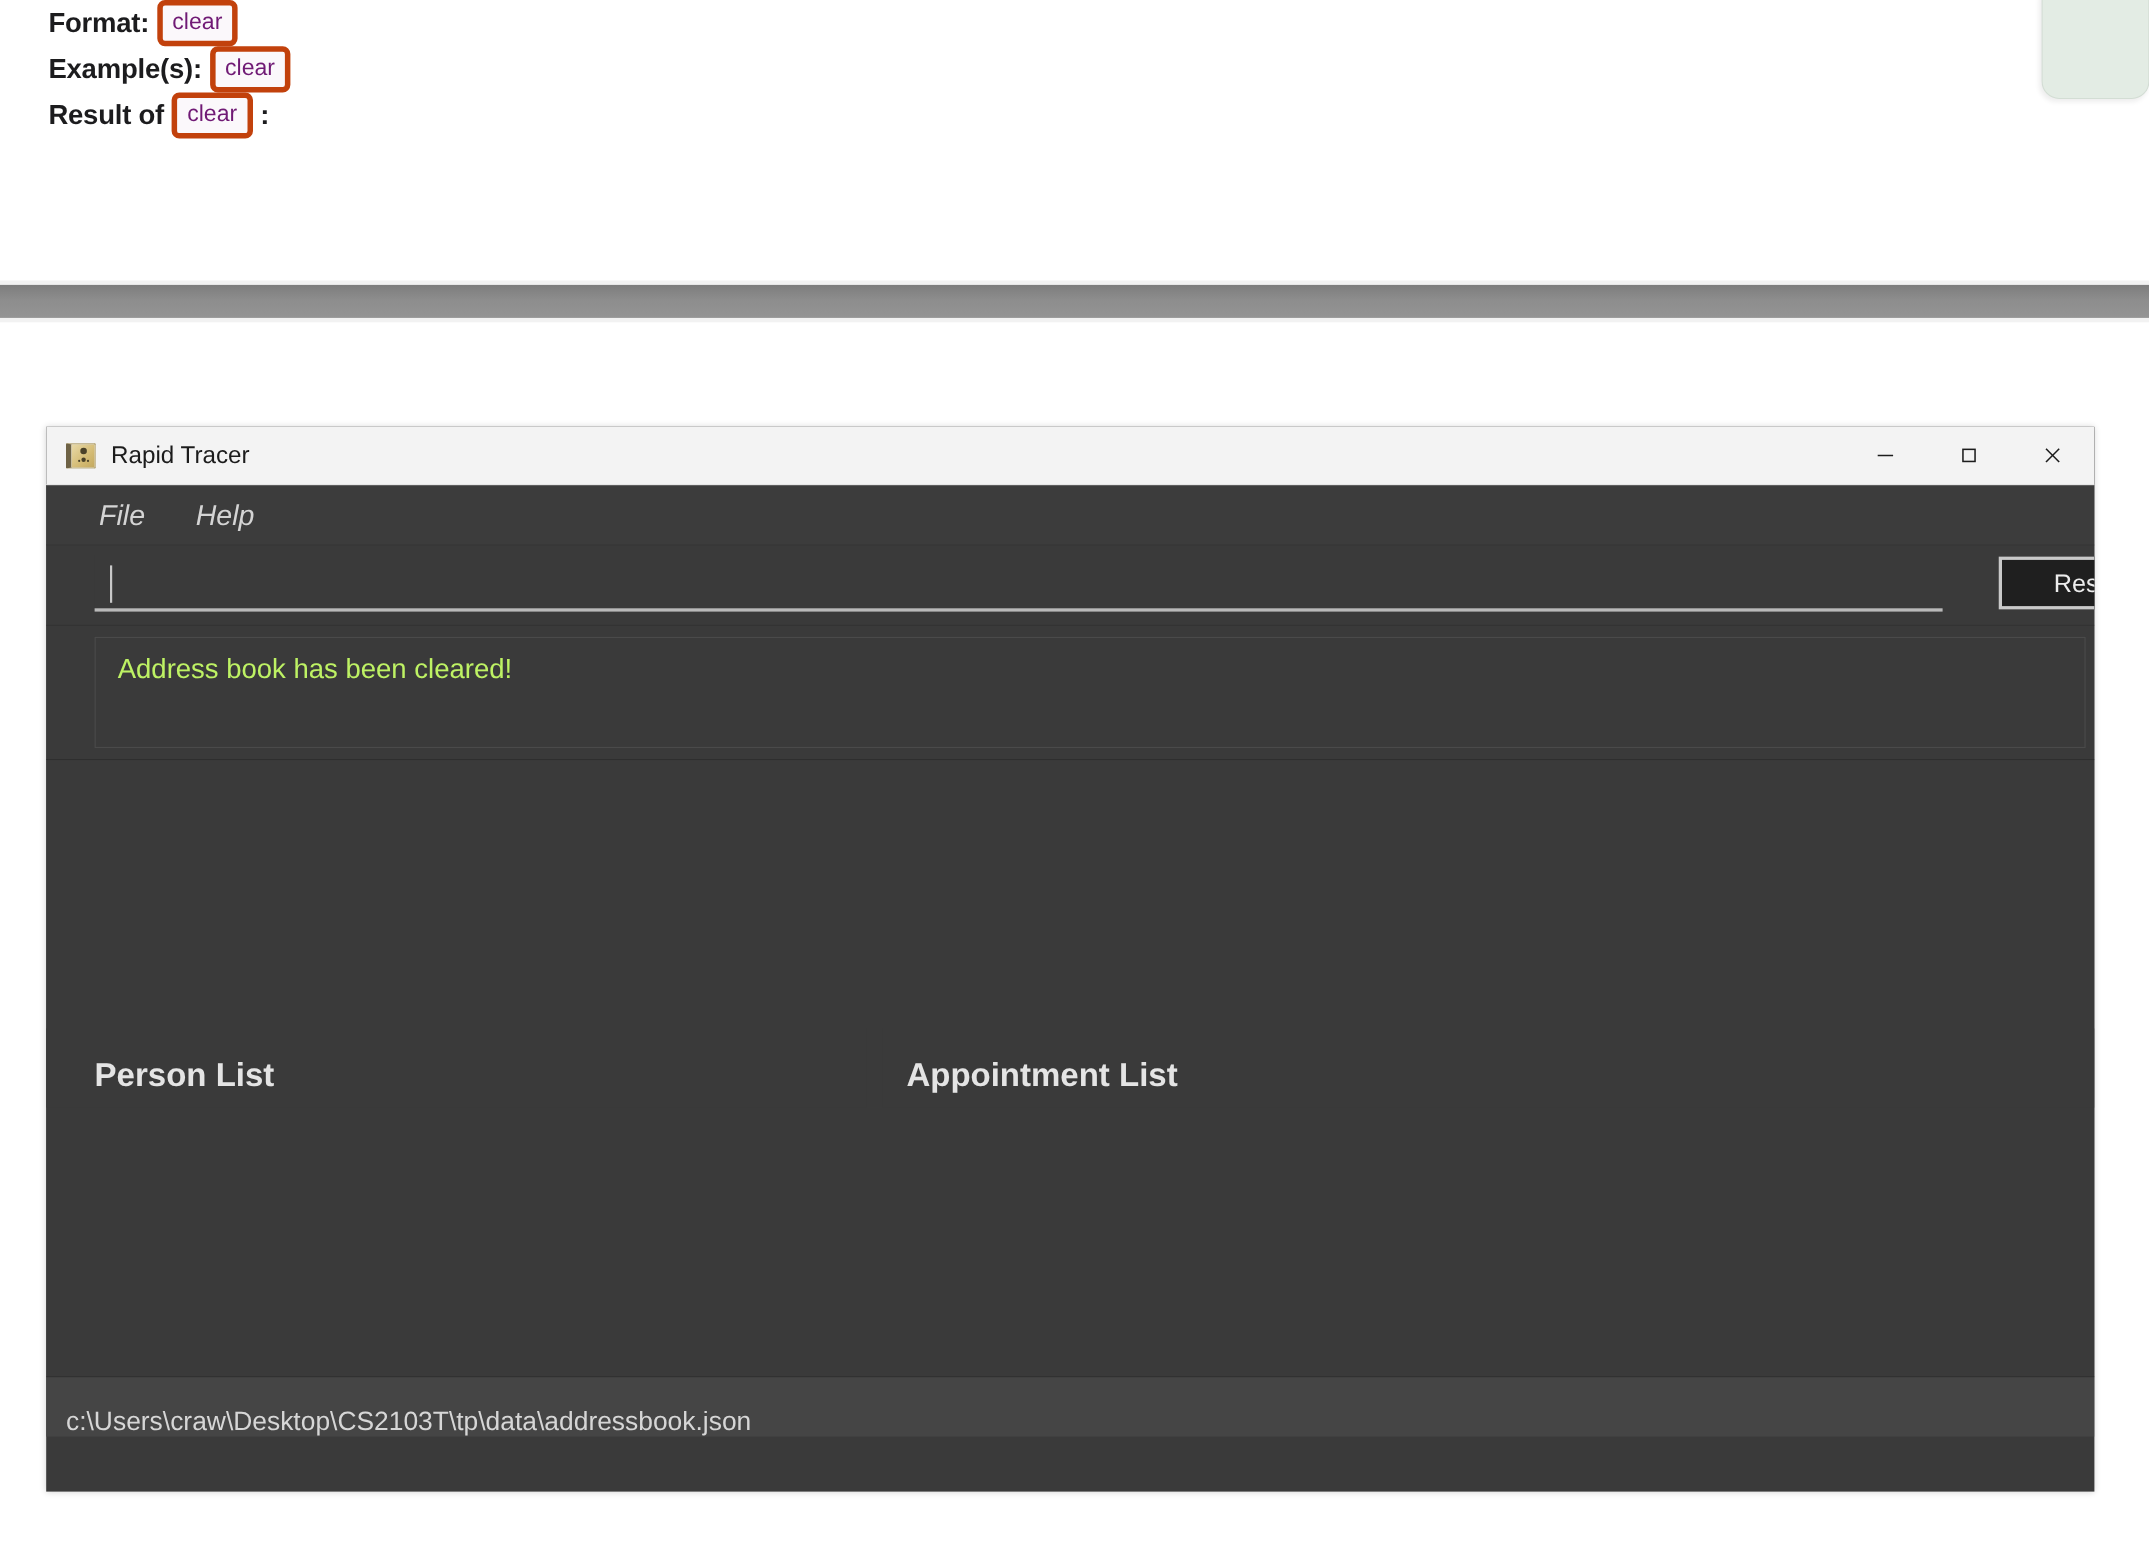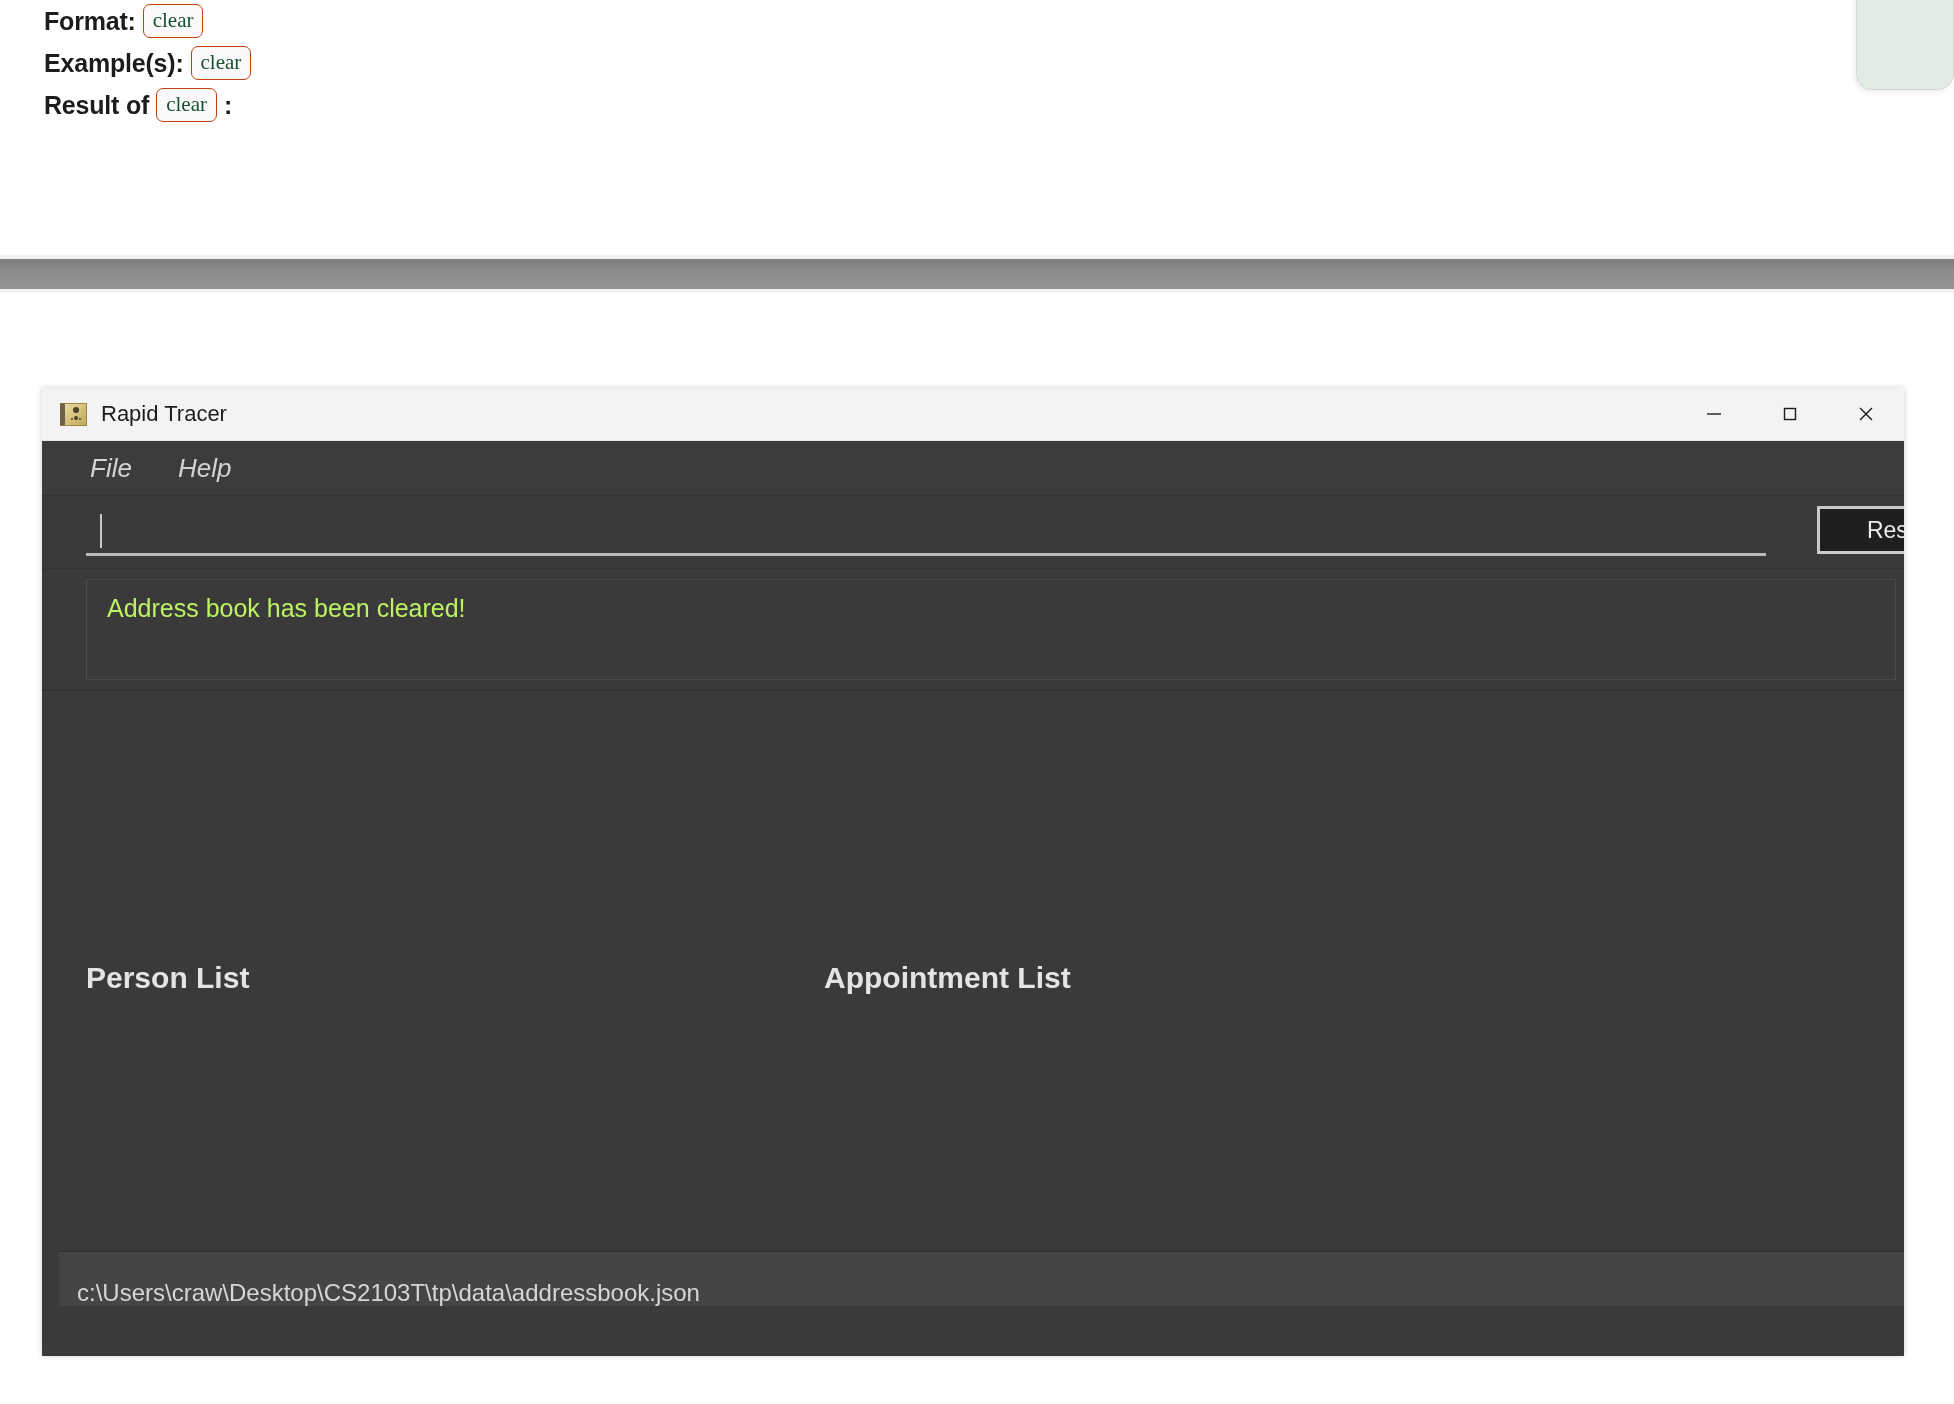--- a/index.html
+++ b/index.html
@@ -30,25 +30,25 @@
     white-space: nowrap;
   }
   .doc-label {
     font-size: 25px;
     font-weight: bold;
     color: #1c1c1e;
     letter-spacing: -0.2px;
   }
   .code-chip {
     display: inline-block;
-    font-family: Liberation Serif, serif;
+    font-family: Liberation Sans, sans-serif;
     font-size: 21px;
-    color: #14532d;
+    color: #701a75;
     background: #fbf8fb;
-    border: 1px solid #c2410c;
+    border: 5px solid #c2410c;
     border-radius: 7px;
     padding: 3px 9px 4px 9px;
     margin: 0 7px;
     line-height: 1.15;
   }
   .doc-tail {
     font-size: 25px;
     font-weight: bold;
     color: #1c1c1e;
   }
@@ -266,21 +266,20 @@
 
   
   #status-bar {
     height: 54px;
     background: #454545;
     border-top: 1px solid #2f2f2f;
     display: flex;
     align-items: center;
     padding-left: 16px;
     overflow: hidden;
-    margin-left: 17px;
   }
   #status-text {
     font-size: 24px;
     color: #d6d6d6;
     white-space: nowrap;
     position: relative;
     top: 14px;
     left: 2px;
   }
 </style>

